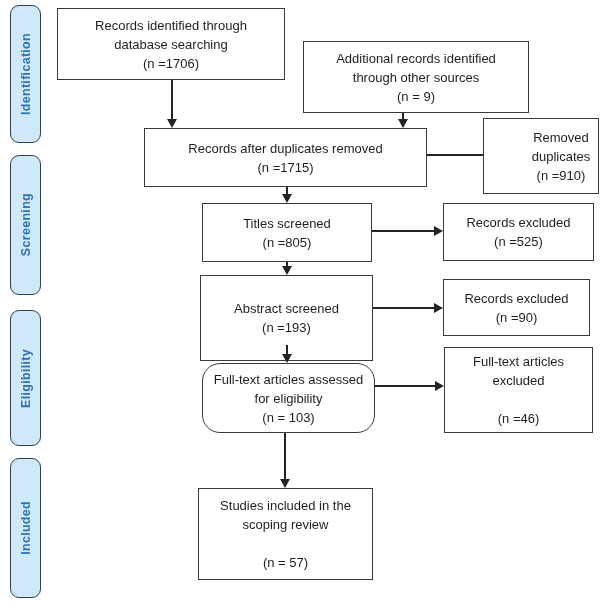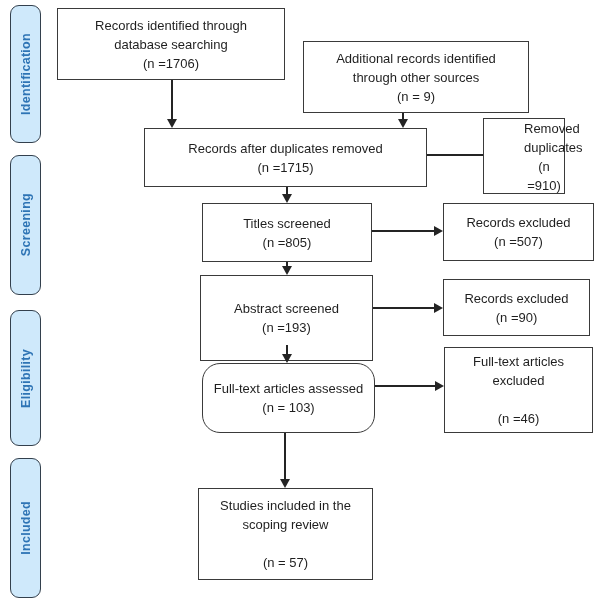--- a/index.html
+++ b/index.html
@@ -67,21 +67,21 @@
   
   #stage-identification { left: 10px; top: 5px;   height: 138px; }
   #stage-screening      { left: 10px; top: 155px; height: 140px; }
   #stage-eligibility    { left: 10px; top: 310px; height: 136px; }
   #stage-included       { left: 10px; top: 458px; height: 140px; }
 
   
   #box-db        { left: 57px;  top: 8px;   width: 228px; height: 72px; }
   #box-other     { left: 303px; top: 41px;  width: 226px; height: 72px; align-items: center; }
   #box-dedup     { left: 144px; top: 128px; width: 283px; height: 59px; }
-  #box-removed   { left: 483px; top: 118px; width: 82px;  height: 76px; padding-left: 40px; }
+  #box-removed   { left: 483px; top: 118px; width: 116px;  height: 76px; padding-left: 40px; }
   #box-titles    { left: 202px; top: 203px; width: 170px; height: 59px; }
   #box-excl1     { left: 443px; top: 203px; width: 151px; height: 58px; }
   #box-abstract  { left: 200px; top: 275px; width: 173px; height: 86px; }
   #box-excl2     { left: 443px; top: 279px; width: 147px; height: 57px; }
   #box-fulltext  { left: 202px; top: 363px; width: 173px; height: 70px; border-radius: 18px; }
   #box-ftexcl    { left: 444px; top: 347px; width: 149px; height: 86px; }
   #box-included  { left: 198px; top: 488px; width: 175px; height: 92px; }
 </style>
 </head>
 <body>
@@ -119,32 +119,33 @@
       <div class="ln">Removed</div>
       <div class="ln">duplicates</div>
       <div class="ln">(n =910)</div>
     </div>
   <div class="box" id="box-titles">
       <div class="ln">Titles screened</div>
       <div class="ln">(n =805)</div>
     </div>
   <div class="box" id="box-excl1">
       <div class="ln">Records excluded</div>
-      <div class="ln">(n =507)</div>
+      <div class="ln">(n =525)</div>
     </div>
   <div class="box" id="box-abstract">
       <div class="ln">Abstract screened</div>
       <div class="ln">(n =193)</div>
     </div>
   <div class="box" id="box-excl2">
       <div class="ln">Records excluded</div>
       <div class="ln">(n =90)</div>
     </div>
   <div class="box" id="box-fulltext">
       <div class="ln">Full-text articles assessed</div>
+      <div class="ln">for eligibility</div>
       <div class="ln">(n = 103)</div>
     </div>
   <div class="box" id="box-ftexcl">
       <div class="ln">Full-text articles</div>
       <div class="ln">excluded</div>
       <div class="ln"></div>
       <div class="ln">(n =46)</div>
     </div>
   <div class="box" id="box-included">
       <div class="ln">Studies included in the</div>

